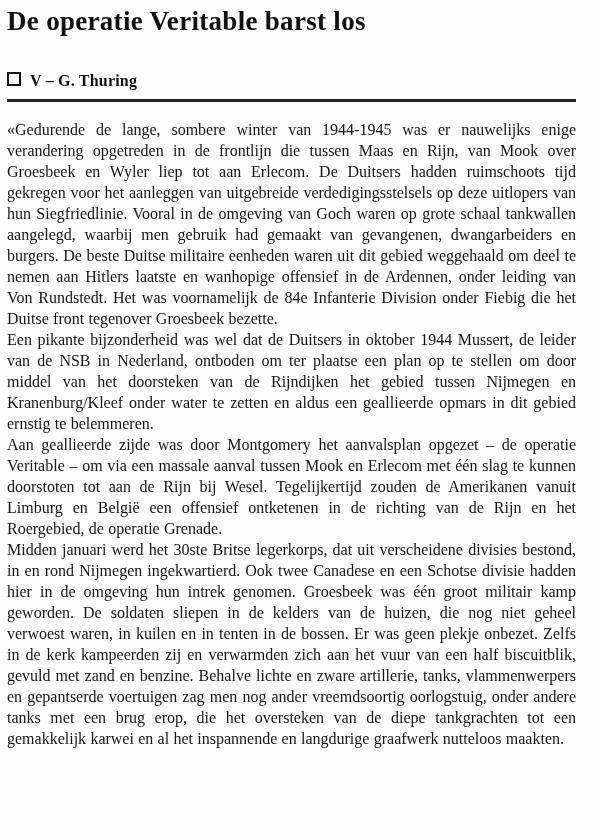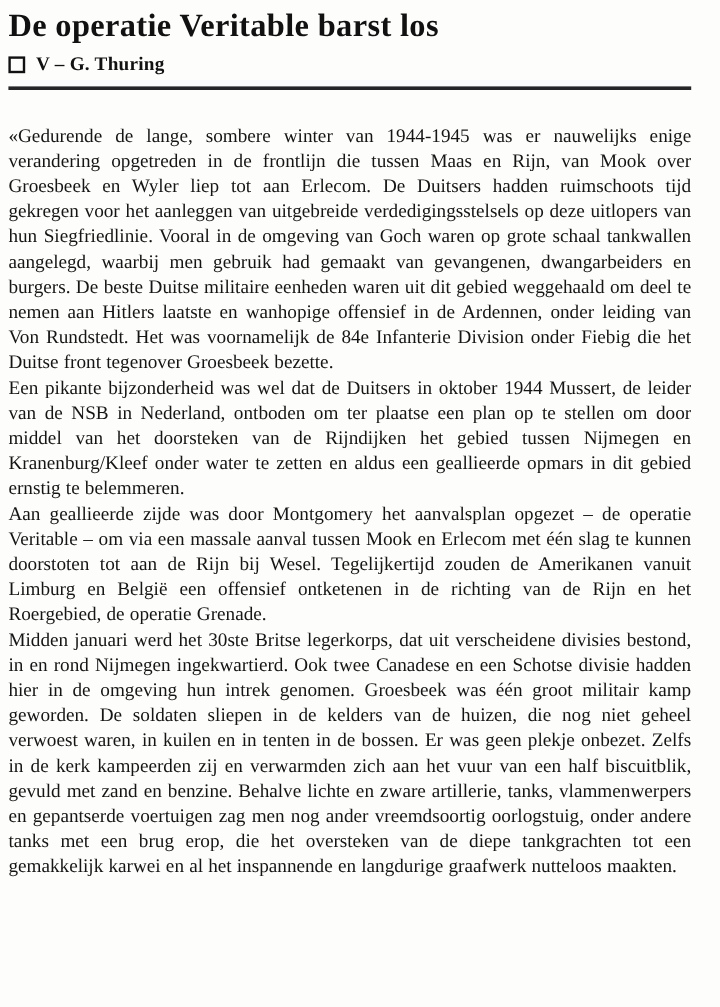--- a/index.html
+++ b/index.html
@@ -28,23 +28,23 @@
     padding: 0;
     font-family: "Liberation Serif", serif;
     font-weight: 700;
     font-size: 27px;
     line-height: 1.15;
     letter-spacing: 0.3px;
     color: #111111;
   }
   .byline-row {
     display: flex;
-    align-items: center;
+    align-items: flex-start;
     gap: 9px;
-    margin-top: 8px;
+    margin-top: 35px;
   }
   .square-marker {
     display: inline-block;
     width: 10px;
     height: 10px;
     border: 2px solid #111111;
     background: transparent;
     flex: 0 0 auto;
   }
   .byline-author {
@@ -56,21 +56,21 @@
     white-space: nowrap;
   }
   .header-rule {
     margin-top: 9px;
     height: 3px;
     background: #262626;
     border: 0;
     width: 100%;
   }
   .article-body {
-    margin-top: 28px;
+    margin-top: 17px;
   }
   .article-body p {
     margin: 0;
     padding: 0;
     text-align: justify;
     font-family: "Liberation Serif", serif;
     font-size: 16px;
     line-height: 21px;
     color: #151515;
     word-spacing: 0.3px;

